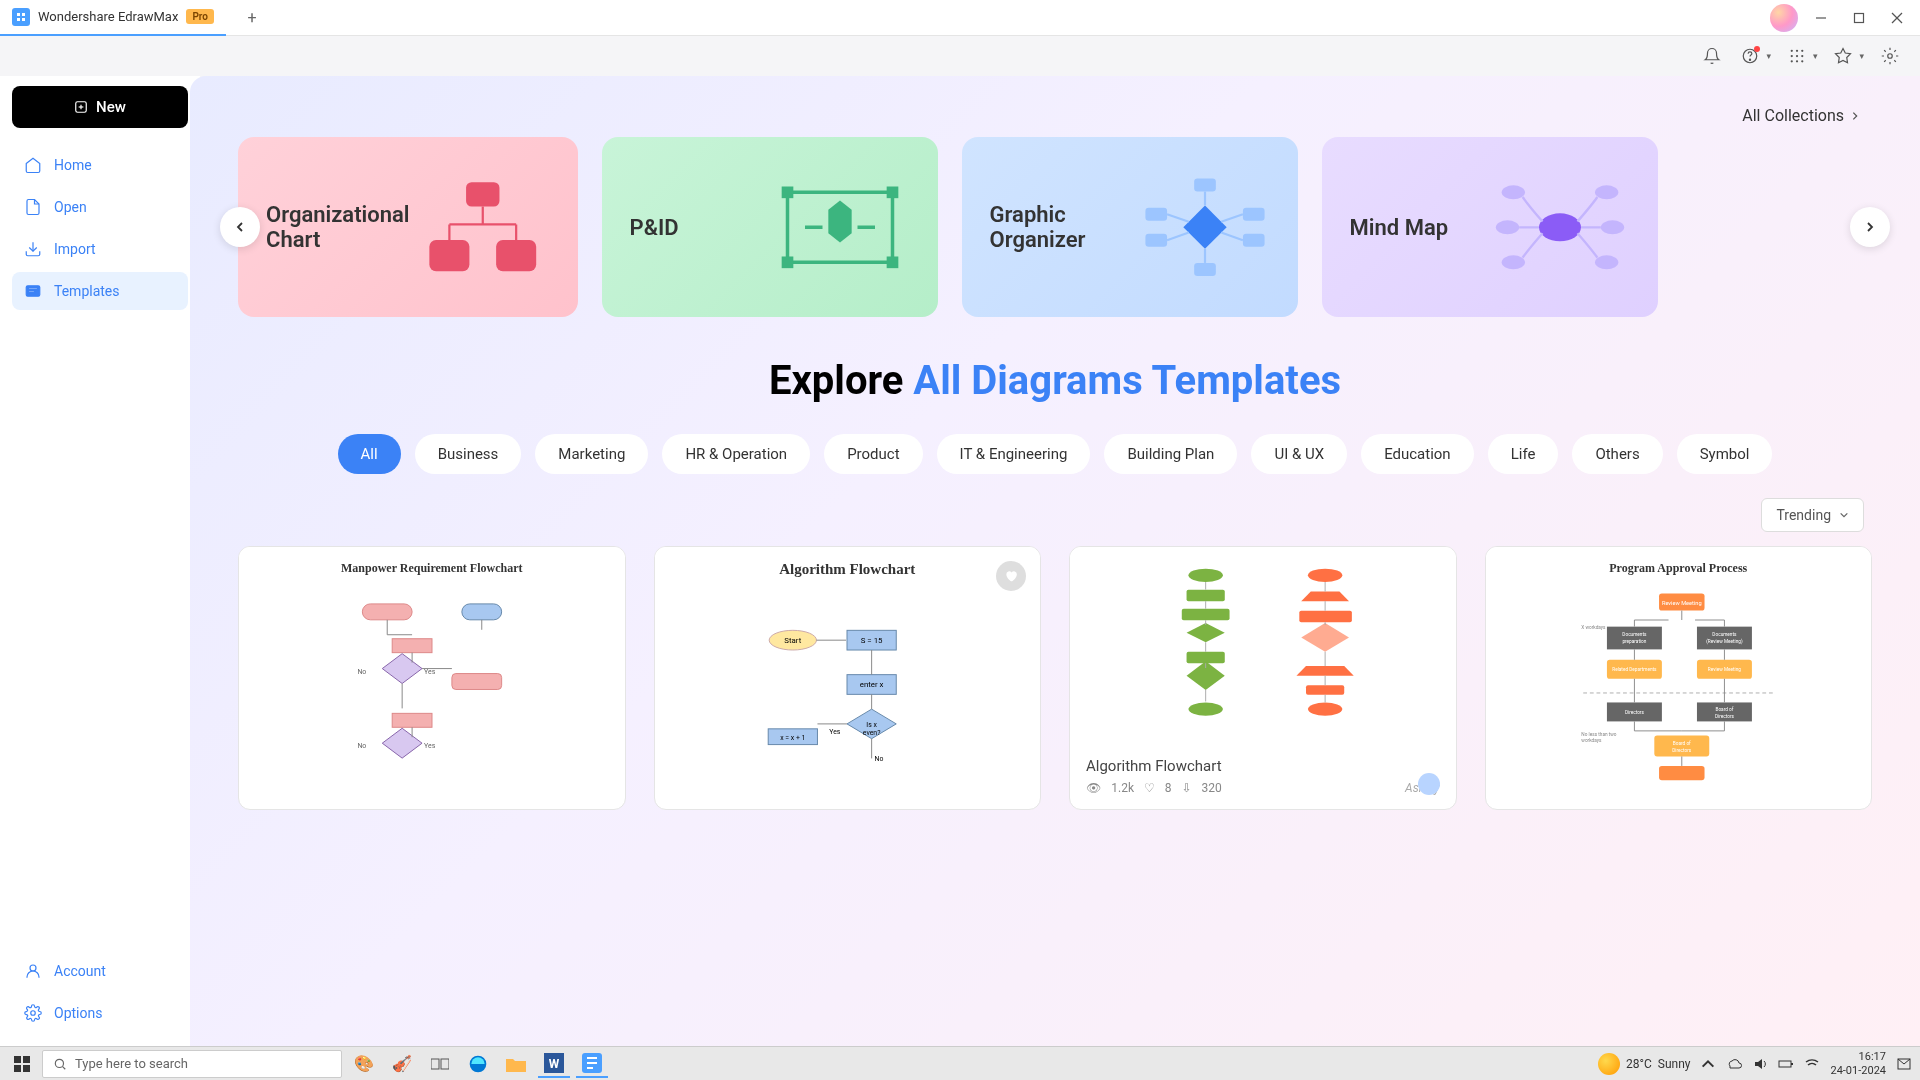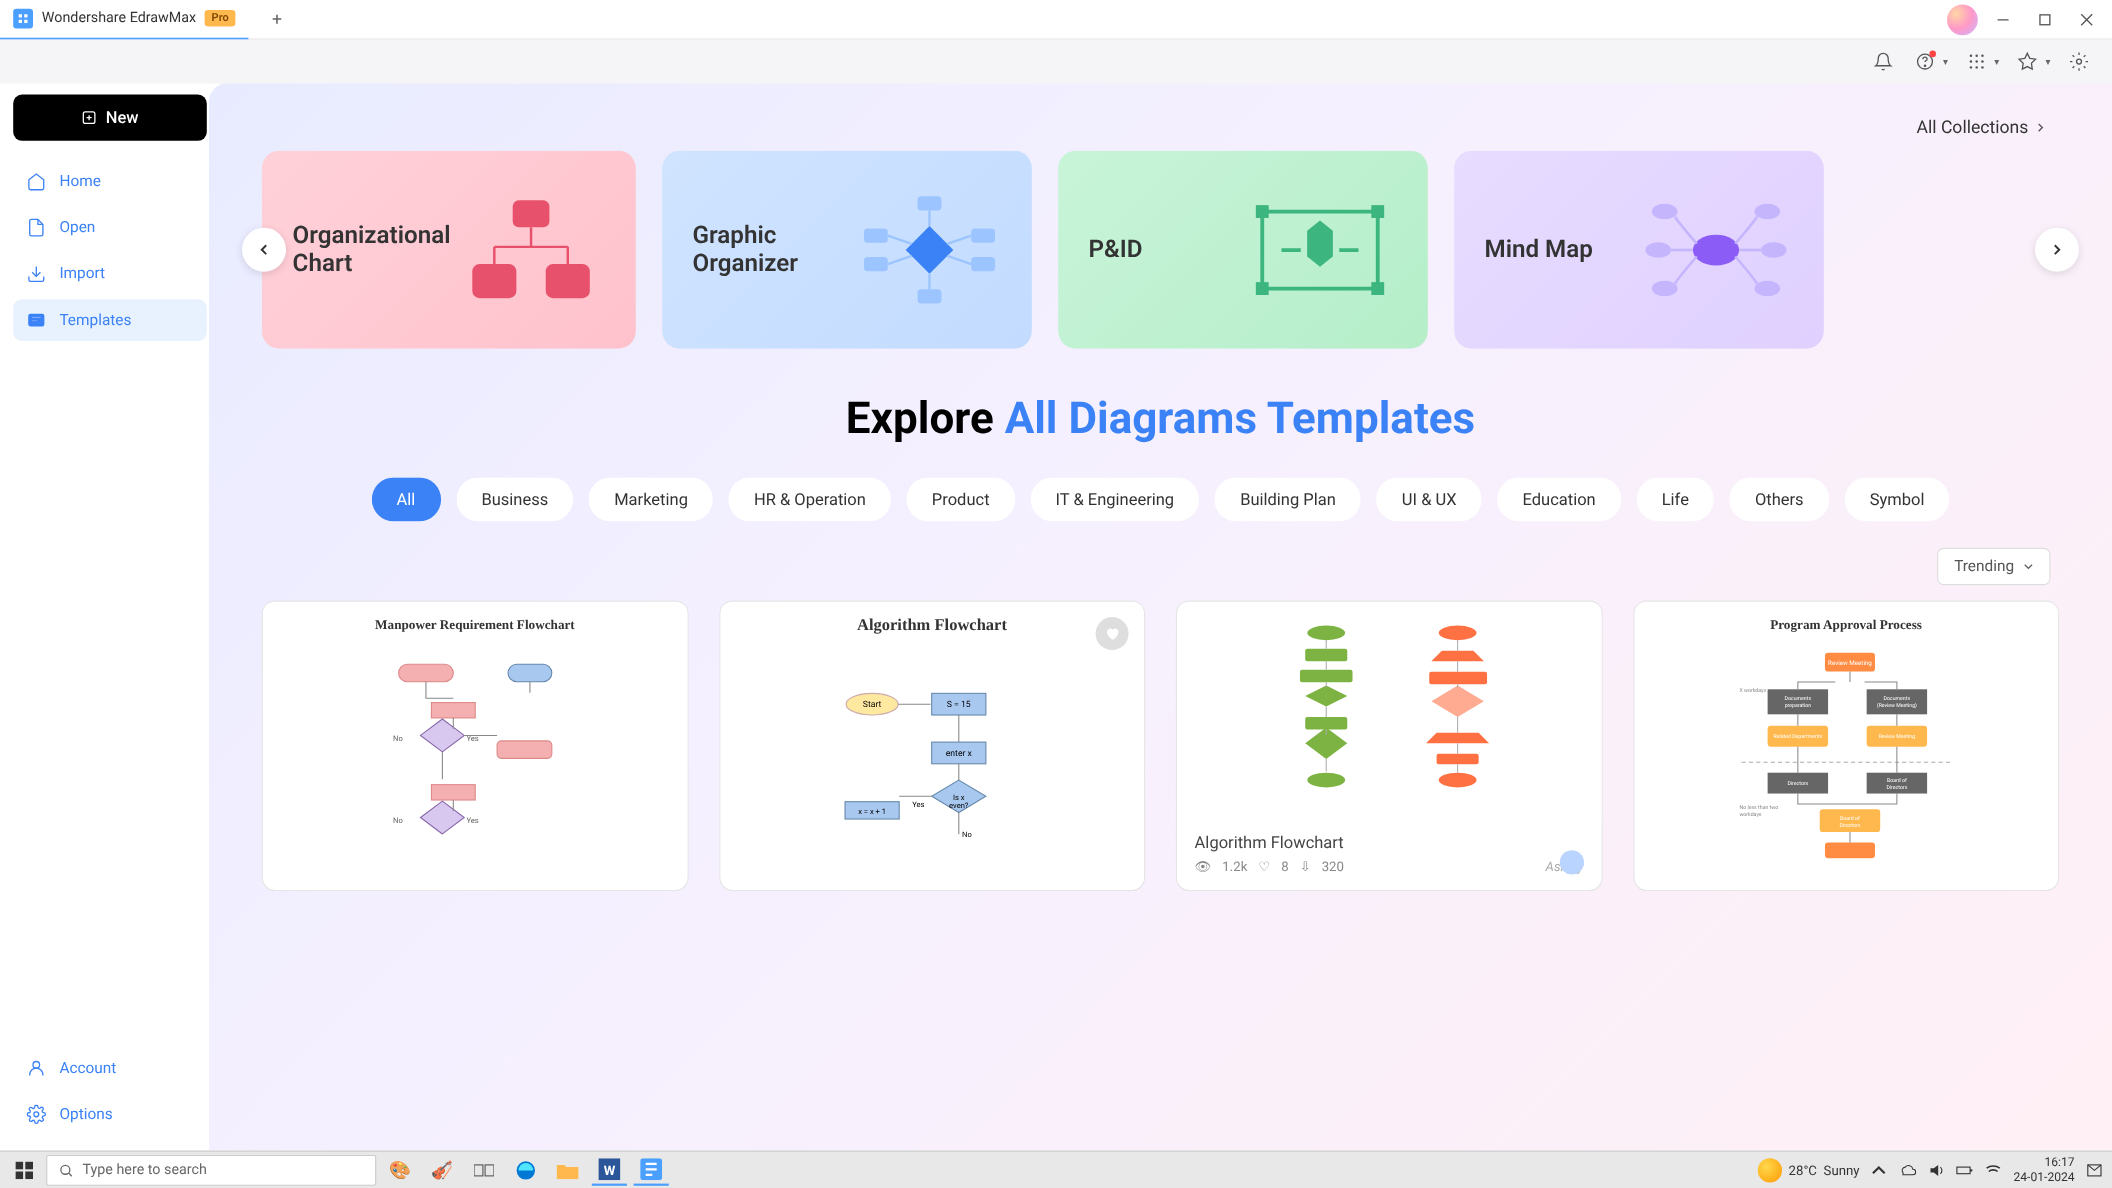--- a/index.html
+++ b/index.html
@@ -257,54 +257,54 @@
           <div class="cat-title">Organizational Chart</div>
           <div class="cat-illus">
             <svg viewBox="0 0 120 100">
                 <rect x="45" y="10" width="30" height="22" rx="5" fill="#e8516b"></rect>
                 <line x1="60" y1="32" x2="60" y2="48" stroke="#e8516b" stroke-width="2"></line>
                 <line x1="30" y1="48" x2="90" y2="48" stroke="#e8516b" stroke-width="2"></line>
                 <line x1="30" y1="48" x2="30" y2="62" stroke="#e8516b" stroke-width="2"></line>
                 <line x1="90" y1="48" x2="90" y2="62" stroke="#e8516b" stroke-width="2"></line>
                 <rect x="12" y="62" width="36" height="28" rx="6" fill="#e8516b"></rect>
                 <rect x="72" y="62" width="36" height="28" rx="6" fill="#e8516b"></rect>
+              </svg>
+          </div>
+        </div>
+        <div class="cat-card c-green">
+          <div class="cat-title">P&amp;ID</div>
+          <div class="cat-illus">
+            <svg viewBox="0 0 120 100">
+                <rect x="15" y="20" width="90" height="60" rx="4" fill="none" stroke="#3cb57f" stroke-width="3"></rect>
+                <rect x="10" y="15" width="10" height="10" fill="#3cb57f"></rect>
+                <rect x="100" y="15" width="10" height="10" fill="#3cb57f"></rect>
+                <rect x="10" y="75" width="10" height="10" fill="#3cb57f"></rect>
+                <rect x="100" y="75" width="10" height="10" fill="#3cb57f"></rect>
+                <path d="M50 35 l10 -8 l10 8 v20 l-10 8 l-10 -8 z" fill="#3cb57f"></path>
+                <path d="M45 50 h-15 M75 50 h15" stroke="#3cb57f" stroke-width="3"></path>
               </svg>
           </div>
         </div>
         <div class="cat-card c-blue">
           <div class="cat-title">Graphic Organizer</div>
           <div class="cat-illus">
             <svg viewBox="0 0 120 100">
                 <polygon points="60,30 80,50 60,70 40,50" fill="#3b82f6"></polygon>
                 <rect x="50" y="5" width="20" height="12" rx="3" fill="#9cc5ff"></rect>
                 <rect x="50" y="83" width="20" height="12" rx="3" fill="#9cc5ff"></rect>
                 <rect x="5" y="32" width="20" height="12" rx="3" fill="#9cc5ff"></rect>
                 <rect x="95" y="32" width="20" height="12" rx="3" fill="#9cc5ff"></rect>
                 <rect x="5" y="56" width="20" height="12" rx="3" fill="#9cc5ff"></rect>
                 <rect x="95" y="56" width="20" height="12" rx="3" fill="#9cc5ff"></rect>
                 <line x1="60" y1="17" x2="60" y2="30" stroke="#9cc5ff" stroke-width="2"></line>
                 <line x1="60" y1="70" x2="60" y2="83" stroke="#9cc5ff" stroke-width="2"></line>
                 <line x1="25" y1="38" x2="45" y2="45" stroke="#9cc5ff" stroke-width="2"></line>
                 <line x1="95" y1="38" x2="75" y2="45" stroke="#9cc5ff" stroke-width="2"></line>
                 <line x1="25" y1="62" x2="45" y2="55" stroke="#9cc5ff" stroke-width="2"></line>
                 <line x1="95" y1="62" x2="75" y2="55" stroke="#9cc5ff" stroke-width="2"></line>
-              </svg>
-          </div>
-        </div>
-        <div class="cat-card c-green">
-          <div class="cat-title">P&amp;ID</div>
-          <div class="cat-illus">
-            <svg viewBox="0 0 120 100">
-                <rect x="15" y="20" width="90" height="60" rx="4" fill="none" stroke="#3cb57f" stroke-width="3"></rect>
-                <rect x="10" y="15" width="10" height="10" fill="#3cb57f"></rect>
-                <rect x="100" y="15" width="10" height="10" fill="#3cb57f"></rect>
-                <rect x="10" y="75" width="10" height="10" fill="#3cb57f"></rect>
-                <rect x="100" y="75" width="10" height="10" fill="#3cb57f"></rect>
-                <path d="M50 35 l10 -8 l10 8 v20 l-10 8 l-10 -8 z" fill="#3cb57f"></path>
-                <path d="M45 50 h-15 M75 50 h15" stroke="#3cb57f" stroke-width="3"></path>
               </svg>
           </div>
         </div>
         <div class="cat-card c-purple">
           <div class="cat-title">Mind Map</div>
           <div class="cat-illus">
             <svg viewBox="0 0 120 100">
                 <ellipse cx="60" cy="50" rx="18" ry="12" fill="#8b5cf6"></ellipse>
                 <ellipse cx="20" cy="20" rx="10" ry="6" fill="#c4b5fd"></ellipse>
                 <ellipse cx="100" cy="20" rx="10" ry="6" fill="#c4b5fd"></ellipse>

